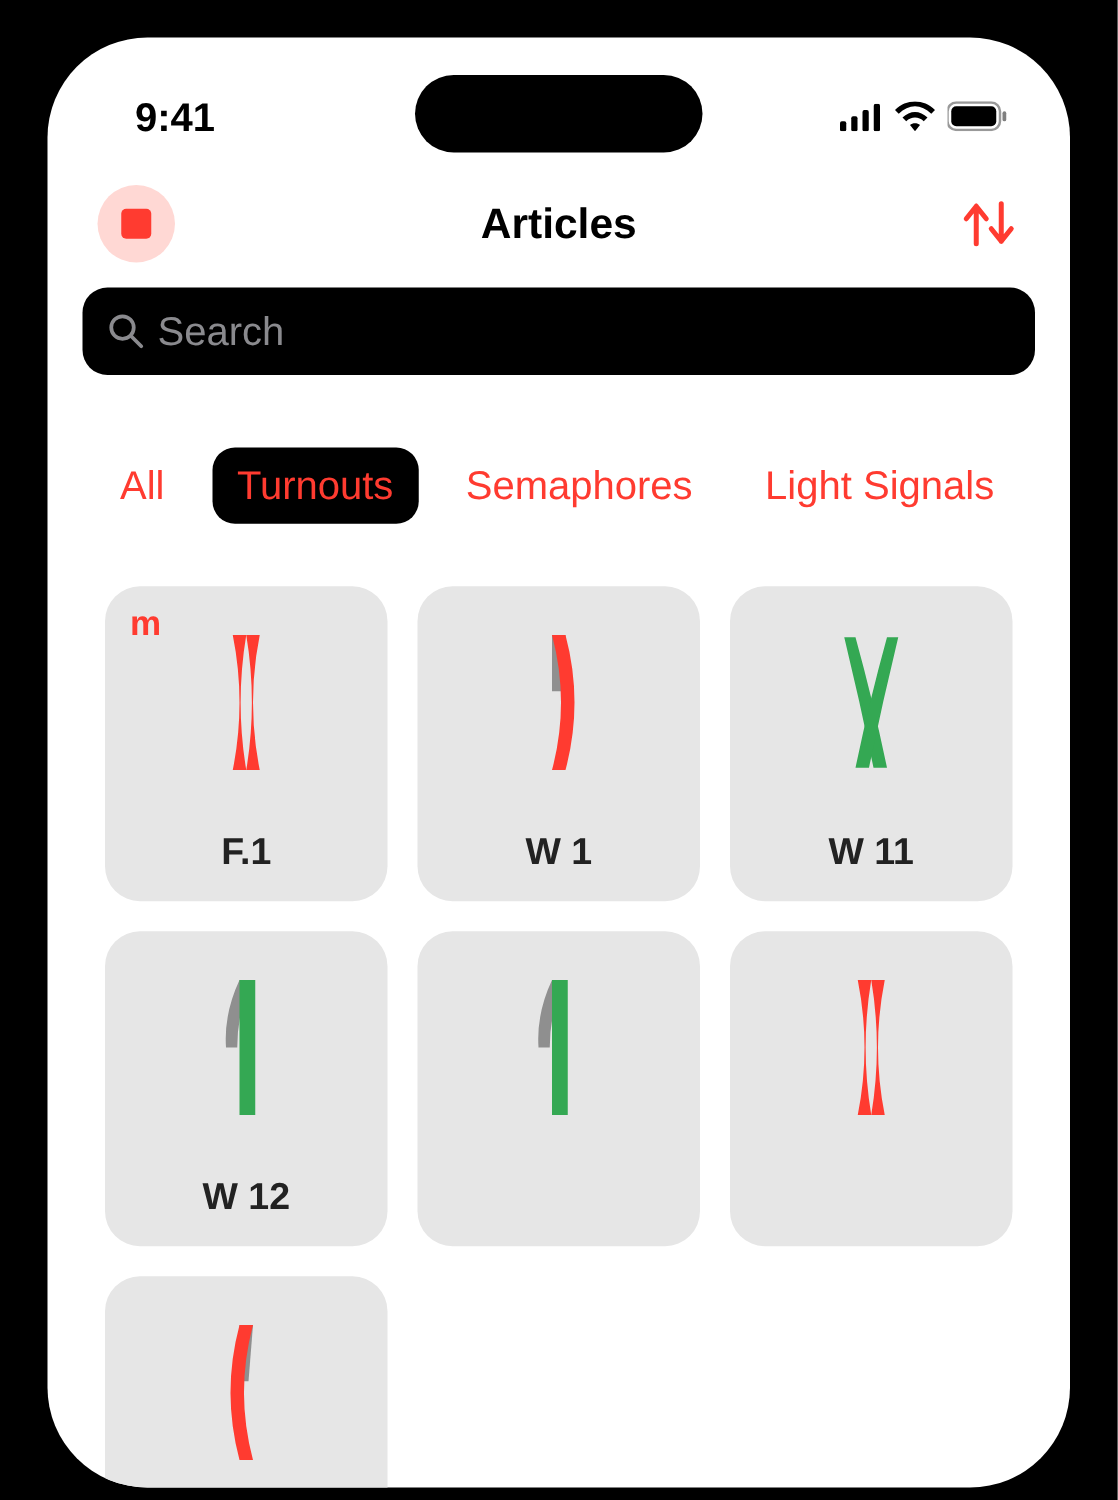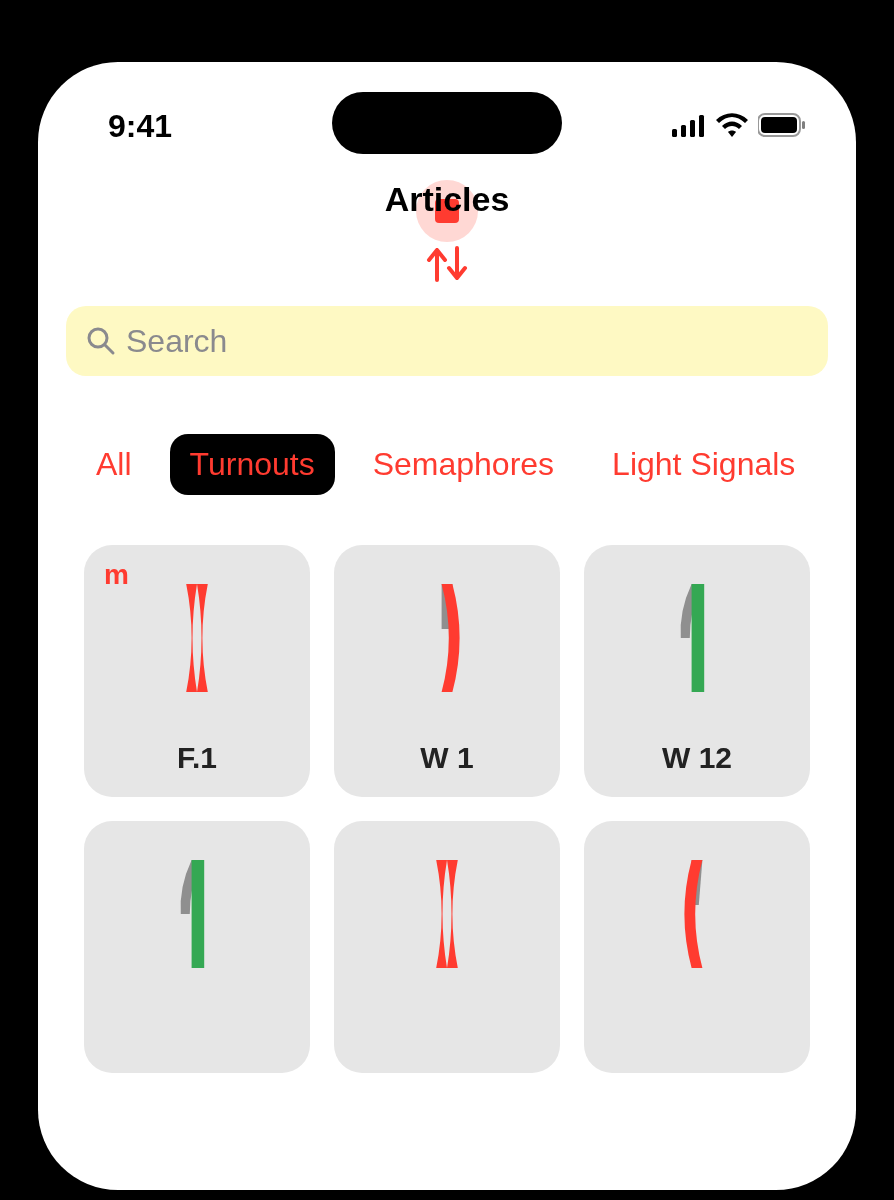--- a/index.html
+++ b/index.html
@@ -9,21 +9,20 @@
       width: 894px;
       height: 1200px;
       overflow: hidden;
       position: relative;
     }
     .phone-frame {
       position: absolute;
       top: 0; left: 0; right: 0; bottom: 0;
       background: #000;
       padding: 20px 28px 0 28px;
-      margin-top: 32px;
     }
     .phone-body {
       background: #000;
       border-radius: 90px;
       padding: 10px;
       height: 100%;
       position: relative;
     }
     .screen {
       background: #fff;
@@ -57,23 +56,23 @@
       padding: 28px 50px 0 70px;
       height: 100px;
       font-size: 32px;
       font-weight: 600;
     }
     .status-right { display: flex; align-items: center; gap: 10px; }
 
     .nav-bar {
       display: flex;
       align-items: center;
+      justify-content: space-between;
       padding: 18px 40px 10px 40px;
       position: relative;
-      flex-direction: column;
     }
     .nav-title {
       position: absolute;
       left: 50%;
       transform: translateX(-50%);
       font-size: 34px;
       font-weight: 600;
     }
     .stop-btn {
       width: 62px; height: 62px;
@@ -88,21 +87,21 @@
     }
     .sort-btn {
       color: #ff3b30;
       display: flex; align-items: center;
     }
 
     .search-wrap {
       padding: 10px 28px 0 28px;
     }
     .search-field {
-      background: #fef9c3;
+      background: #000000;
       border-radius: 20px;
       height: 70px;
       display: flex;
       align-items: center;
       padding: 0 20px;
       gap: 10px;
       color: #8a8a8e;
       font-size: 32px;
     }
 
@@ -249,20 +248,29 @@
               <svg viewBox="0 0 100 140" width="90" height="130">
       <path d="M44 10 L56 10 L56 60 L44 60 Z" fill="#8f8f8f"></path>
       <path d="M56 10 Q72 70 56 130 L44 130 Q60 70 44 10 Z" fill="#ff3b30"></path>
     </svg>
             </div>
             <div class="tile-label">W 1</div>
           </div>
           <div class="tile">
             <div class="tile-icon">
               <svg viewBox="0 0 100 140" width="90" height="130">
+      <path d="M36 12 Q52 70 64 128 L52 128 Q40 70 26 12 Z" fill="#34a853"></path>
+      <path d="M64 12 Q48 70 36 128 L48 128 Q60 70 74 12 Z" fill="#34a853"></path>
+    </svg>
+            </div>
+            <div class="tile-label">W 11</div>
+          </div>
+          <div class="tile">
+            <div class="tile-icon">
+              <svg viewBox="0 0 100 140" width="90" height="130">
       <path d="M44 10 Q30 40 32 70 L42 70 Q42 40 54 10 Z" fill="#8f8f8f"></path>
       <rect x="44" y="10" width="14" height="120" fill="#34a853"></rect>
     </svg>
             </div>
             <div class="tile-label">W 12</div>
           </div>
           <div class="tile">
             <div class="tile-icon">
               <svg viewBox="0 0 100 140" width="90" height="130">
       <path d="M44 10 Q30 40 32 70 L42 70 Q42 40 54 10 Z" fill="#8f8f8f"></path>

